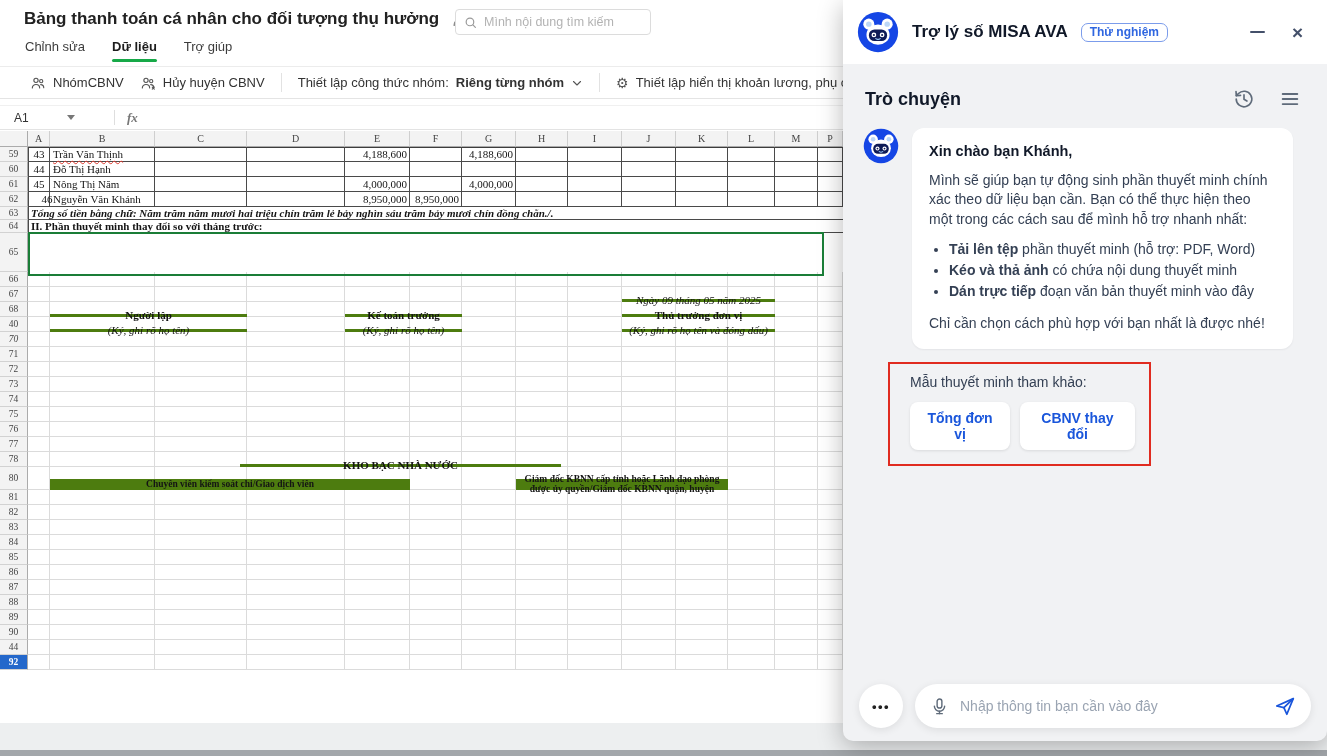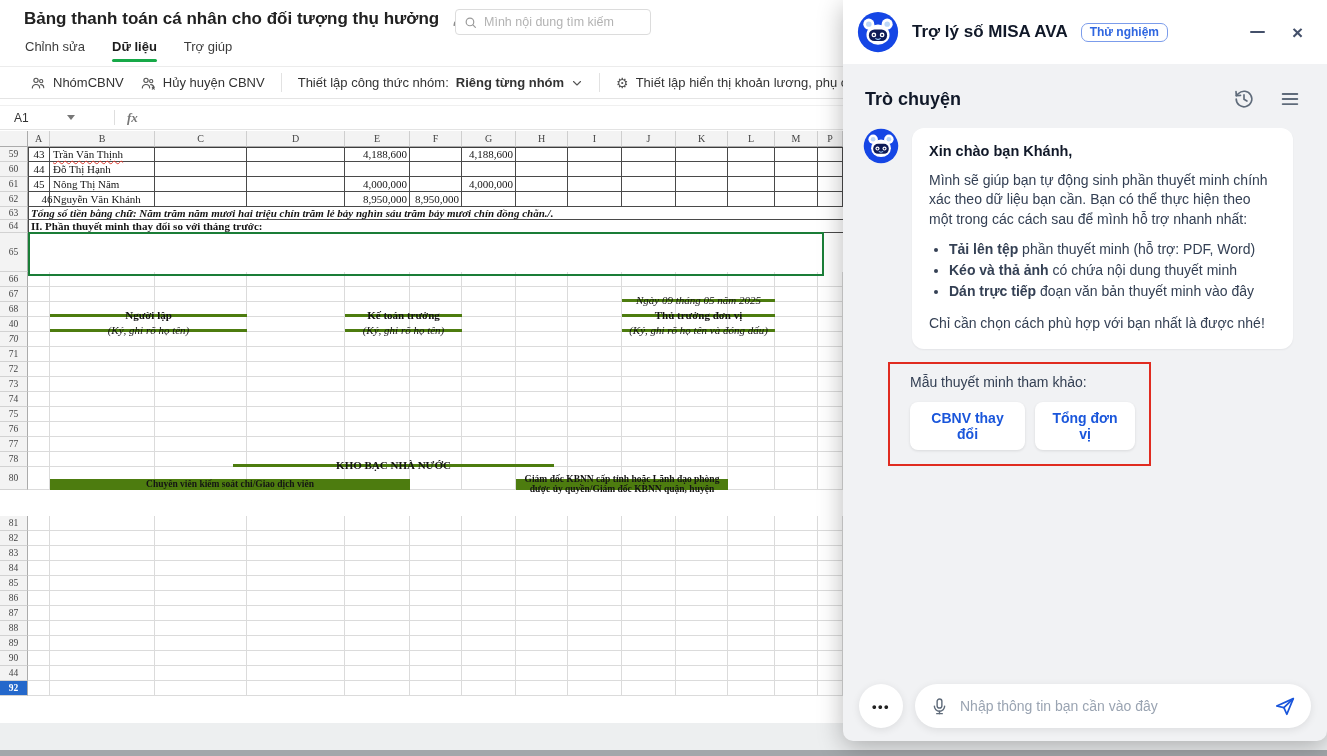--- a/index.html
+++ b/index.html
@@ -519,21 +519,21 @@
           <div class="bgcell" style="width: 65px;"></div>
           <div class="bgcell" style="width: 52px;"></div>
           <div class="bgcell" style="width: 54px;"></div>
           <div class="bgcell" style="width: 52px;"></div>
           <div class="bgcell" style="width: 54px;"></div>
           <div class="bgcell" style="width: 54px;"></div>
           <div class="bgcell" style="width: 52px;"></div>
           <div class="bgcell" style="width: 47px;"></div>
           <div class="bgcell" style="width: 43px;"></div>
           <div class="bgcell" style="width: 25px;"></div>
-          <div class="cellc al-center b mask" style="left: 233px; width: 321px;">KHO BẠC NHÀ NƯỚC</div>
+          <div class="cellc al-center b mask" style="left: 240px; width: 321px;">KHO BẠC NHÀ NƯỚC</div>
         </div>
         <div class="grid-row" style="height: 23px;">
           <div class="rownum">80</div>
           <div class="bgcell" style="width: 22px;"></div>
           <div class="bgcell" style="width: 105px;"></div>
           <div class="bgcell" style="width: 92px;"></div>
           <div class="bgcell" style="width: 98px;"></div>
           <div class="bgcell" style="width: 65px;"></div>
           <div class="bgcell" style="width: 52px;"></div>
           <div class="bgcell" style="width: 54px;"></div>
@@ -541,21 +541,21 @@
           <div class="bgcell" style="width: 54px;"></div>
           <div class="bgcell" style="width: 54px;"></div>
           <div class="bgcell" style="width: 52px;"></div>
           <div class="bgcell" style="width: 47px;"></div>
           <div class="bgcell" style="width: 43px;"></div>
           <div class="bgcell" style="width: 25px;"></div>
           <div class="cellc al-center b mask sm" style="left: 50px; width: 360px;">Chuyên viên kiểm soát chi/Giao dịch viên</div>
           <div class="cellc al-center b mask sm" style="left: 516px; width: 212px;">Giám đốc KBNN cấp tỉnh hoặc Lãnh đạo phòng
 được ủy quyền/Giám đốc KBNN quận, huyện</div>
         </div>
-        <div class="grid-row" style="height: 15px; margin-top: 26px;">
+        <div class="grid-row" style="height: 15px;">
           <div class="rownum">81</div>
           <div class="bgcell" style="width: 22px;"></div>
           <div class="bgcell" style="width: 105px;"></div>
           <div class="bgcell" style="width: 92px;"></div>
           <div class="bgcell" style="width: 98px;"></div>
           <div class="bgcell" style="width: 65px;"></div>
           <div class="bgcell" style="width: 52px;"></div>
           <div class="bgcell" style="width: 54px;"></div>
           <div class="bgcell" style="width: 52px;"></div>
           <div class="bgcell" style="width: 54px;"></div>
@@ -824,22 +824,22 @@
             <li><b>Kéo và thả ảnh</b> có chứa nội dung thuyết minh</li>
             <li><b>Dán trực tiếp</b> đoạn văn bản thuyết minh vào đây</li>
           </ul>
         <p class="closing">Chỉ cần chọn cách phù hợp với bạn nhất là được nhé!</p>
       </div>
     </div>
 
     <div class="ref-box">
       <div class="ref-label">Mẫu thuyết minh tham khảo:</div>
       <div class="ref-btns" id="ref-btns">
+          <button class="ref-btn">Tổng đơn vị</button>
           <button class="ref-btn">CBNV thay đổi</button>
-          <button class="ref-btn">Tổng đơn vị</button>
         </div>
     </div>
 
     <div class="input-bar">
       <div class="more-btn">•••</div>
       <div class="chat-input">
         <svg width="19" height="19" viewBox="0 0 24 24" fill="none" stroke="#5f6b7a" stroke-width="1.8" stroke-linecap="round" stroke-linejoin="round">
             <rect x="9" y="2.5" width="6" height="11.5" rx="3"></rect>
             <path d="M5.5 11.5a6.5 6.5 0 0 0 13 0"></path>
             <line x1="12" y1="18" x2="12" y2="21"></line>

